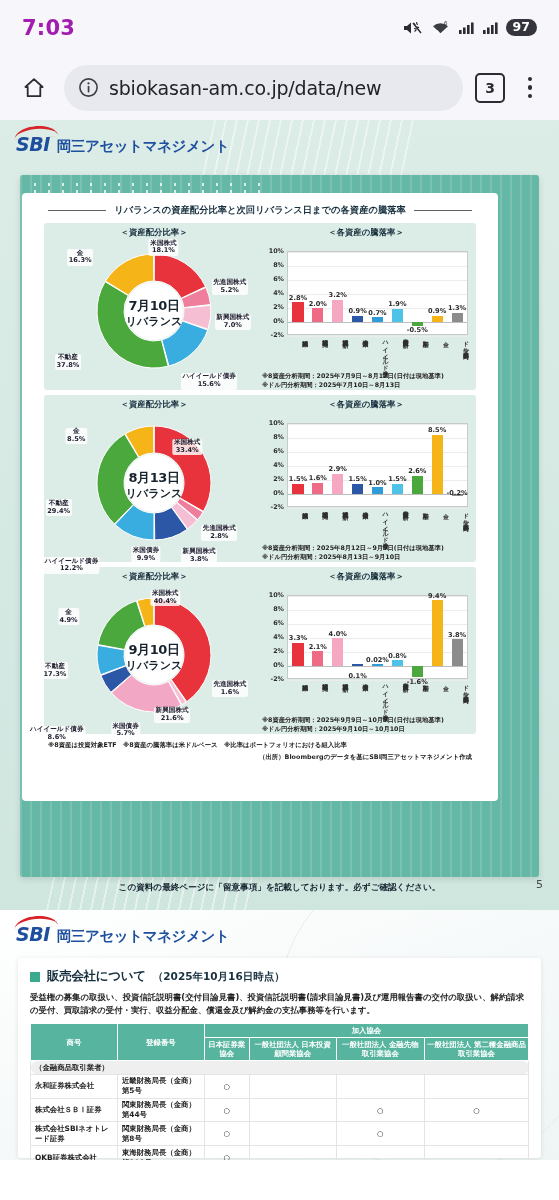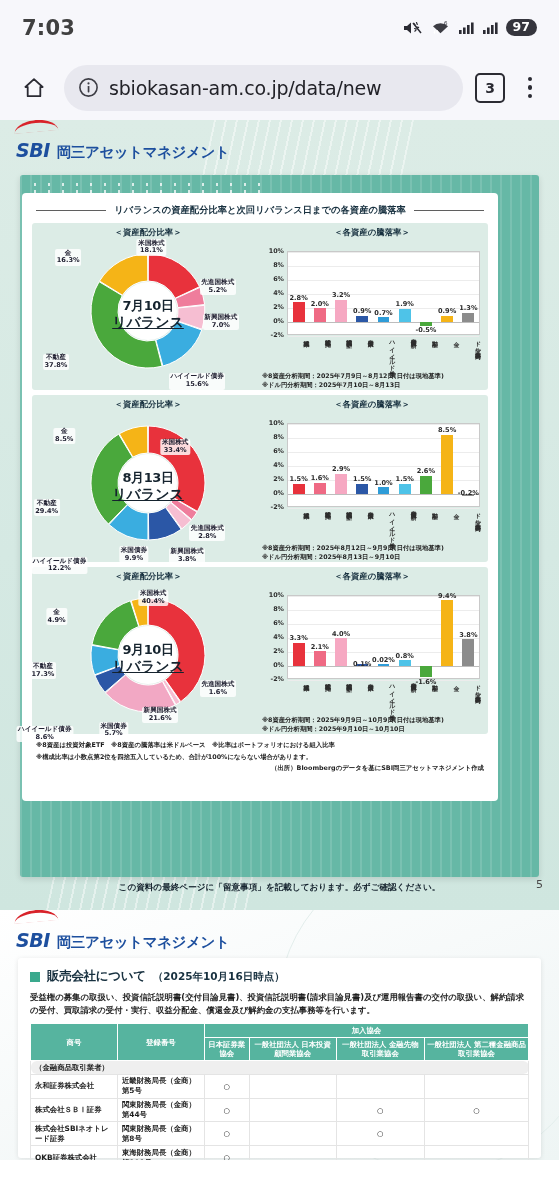--- a/index.html
+++ b/index.html
@@ -9,21 +9,21 @@
     background:#f7f7fb;
     -webkit-font-smoothing:antialiased;
   }
 
   
   .statusbar{
     height:55px; width:559px; background:#f7f7fb;
     display:flex; align-items:center; justify-content:space-between;
     padding:0 22px;
   }
-  .clock{ font-size:21px; font-weight:700; color:#404040; letter-spacing:.2px;}
+  .clock{ font-size:21px; font-weight:700; color:#a21caf; letter-spacing:.2px;}
   .sysicons{ display:flex; align-items:center; gap:8px; }
   .sysicons svg{ display:block; }
   .batt{
     background:#35353d; color:#fff; border-radius:10px;
     font-size:12.5px; font-weight:700; padding:2px 7px 3px; line-height:1;
     min-width:30px; text-align:center;
   }
 
   
   .omnibar{
@@ -60,21 +60,21 @@
     content:""; position:absolute; left:130px; top:0; width:200px; height:100%;
     background:repeating-linear-gradient(90deg,rgba(255,255,255,.45) 0 2px,transparent 2px 11px);
     transform:skewX(-12deg); pointer-events:none;
   }
   .brandbar{
     position:relative; z-index:3; height:44px; display:flex; align-items:center; padding-left:16px;
   }
   .logo{ display:flex; align-items:baseline; gap:7px; }
   .logo-sbi{
     font-style:italic; font-weight:700; font-size:19px; color:#1d4f9e; letter-spacing:-.5px;
-    position:relative; padding-top:16px;
+    position:relative; padding-top:4px;
   }
   .logo-sbi::after{
     content:""; position:absolute; left:-2px; top:-3px; width:44px; height:9px;
     border-top:3px solid #d8232a; border-radius:50%/100% 100% 0 0;
     transform:rotate(-5deg);
   }
   .logo-jp{ font-size:14.5px; font-weight:700; color:#1d4f9e; letter-spacing:-.4px;}
 
   
   .card{
@@ -93,21 +93,21 @@
 
   .titlepill{
     position:absolute; left:26px; top:26px; width:468px; height:34px;
     background:#fff; border:1.6px solid #7ec0b1; border-radius:17px;
     display:flex; align-items:center; justify-content:center; z-index:4;
   }
   .titlepill span{ font-size:14px; font-weight:700; color:#16344a; letter-spacing:.3px;}
 
   .innerwhite{
     position:absolute; left:22px; top:73px; width:476px; height:608px;
-    background:#fff; border-radius:4px; z-index:4; padding:8px 10px 0;
+    background:#fff; border-radius:4px; z-index:4; padding:8px 22px 0;
   }
   .sectionhdr{
     display:flex; align-items:center; gap:8px; padding:3px 4px 6px;
   }
   .sectionhdr .ln{ flex:1; height:1px; background:#5f5f5f;}
   .sectionhdr .tx{ font-size:9.3px; font-weight:700; color:#17303f; white-space:nowrap;}
 
   .panel{
     background:#dcece6; border-radius:3px; margin-bottom:5px; padding:4px 4px 3px;
     display:flex;
@@ -121,21 +121,21 @@
   .dlabel{
     position:absolute; background:rgba(255,255,255,.82); border-radius:2px;
     font-size:6.6px; font-weight:700; color:#223; line-height:1.18;
     text-align:center; padding:.5px 1.5px; white-space:nowrap;
   }
   .dcenter{
     position:absolute; left:50%; transform:translateX(-50%);
     text-align:center; color:#15232e; pointer-events:none;
   }
   .dcenter b{ display:block; font-size:13px; font-weight:700; letter-spacing:-.4px;}
-  .dcenter i{ display:block; font-size:14px; font-style:normal; font-weight:700; margin-top:-1px;text-decoration:underline;}
+  .dcenter i{ display:block; font-size:11px; font-style:normal; font-weight:700; margin-top:-1px;}
 
   
   .bwrap{ position:relative; width:100%; height:148px; }
   .bplot{
     position:absolute; left:27px; right:4px; top:12px; height:84px;
     background:#fff; border:1px solid #c9c9c9;
   }
   .bplot .grid{ position:absolute; left:0; right:0; height:1px; background:#ececec;}
   .bplot .zero{ position:absolute; left:0; right:0; height:1px; background:#bdbdbd;}
   .yaxis{ position:absolute; left:0; top:12px; width:26px; height:84px;}
@@ -530,21 +530,21 @@
                   <div class="bcol">
           <div class="bar" style="top:55.3px;height:14.700000000000001px;background:#ef6a84"></div>
           <div class="bval" style="top:46.8px">2.1%</div>
         </div>
                   <div class="bcol">
           <div class="bar" style="top:42px;height:28px;background:#f6a8c2"></div>
           <div class="bval" style="top:33.5px">4.0%</div>
         </div>
                   <div class="bcol">
           <div class="bar" style="top:68.2px;height:1.8px;background:#2b57a6"></div>
-          <div class="bval" style="top:64px">0.1%</div>
+          <div class="bval" style="top:76px">0.1%</div>
         </div>
                   <div class="bcol">
           <div class="bar" style="top:68.2px;height:1.8px;background:#2e9cd8"></div>
           <div class="bval" style="top:59.7px">0.02%</div>
         </div>
                   <div class="bcol">
           <div class="bar" style="top:64.4px;height:5.6px;background:#4ec3e8"></div>
           <div class="bval" style="top:55.900000000000006px">0.8%</div>
         </div>
                   <div class="bcol">
@@ -571,21 +571,20 @@
                 <div class="xlab">不動産</div>
                 <div class="xlab">金</div>
                 <div class="xlab">ドル円為替（参考）</div>
               </div>
               <div class="bnote">※8資産分析期間：2025年9月9日～10月9日(日付は現地基準)<br>※ドル円分析期間：2025年9月10日～10月10日</div>
             </div>
         </div>
       </div>
 
       <div class="cardfoot">※8資産は投資対象ETF　※8資産の騰落率は米ドルベース　※比率はポートフォリオにおける組入比率</div>
-      <div class="cardfoot">※構成比率は小数点第2位を四捨五入しているため、合計が100%にならない場合があります。</div>
       <div class="cardsrc">（出所）Bloombergのデータを基にSBI岡三アセットマネジメント作成</div>
     </div>
 
     <div class="slidefoot">この資料の最終ページに「留意事項」を記載しております。必ずご確認ください。</div>
     <div class="pagenum">5</div>
   </div>
 
   <div class="slide2">
     <div class="brandbar">
       <div class="logo">

